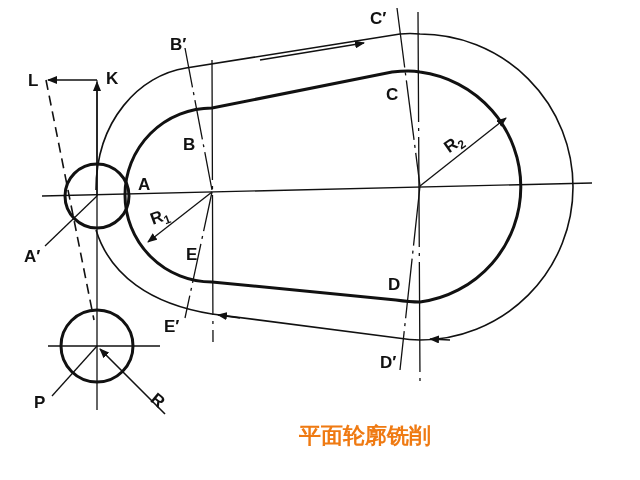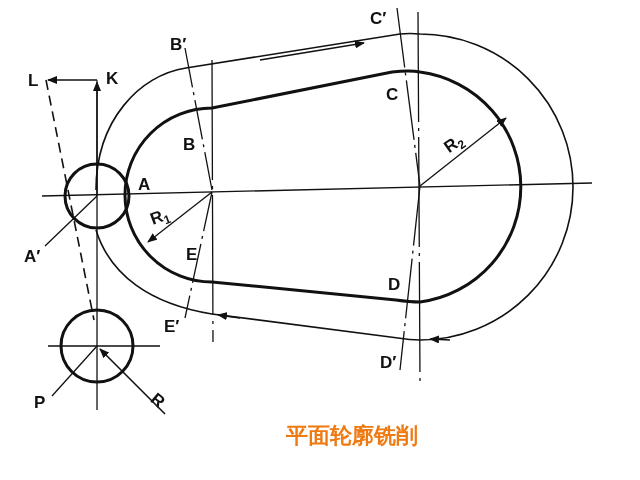--- a/index.html
+++ b/index.html
@@ -1,20 +1,20 @@
 <!DOCTYPE html>
 <html><head>
 <meta charset="utf-8">
 <style>
   html,body{margin:0;padding:0;background:#ffffff;}
   body{width:640px;height:480px;position:relative;overflow:hidden;font-family:"DejaVu Sans",sans-serif;}
   svg{position:absolute;left:0;top:0;}
   .lbl{font-family:"Liberation Sans","DejaVu Sans",sans-serif;font-weight:bold;font-size:17px;fill:#111;}
   .title{position:absolute;left:0;width:640px;top:421px;text-align:center;font-family:"DejaVu Sans",sans-serif;font-weight:bold;font-size:22px;color:#ef7a12;}
-  .title span{position:relative;left:24px;margin-left:16px;}
+  .title span{position:relative;left:37px;margin-left:16px;}
 </style>
 </head>
 <body>
 
 <svg width="640" height="480" viewBox="0 0 640 480">
   <defs>
     <marker id="arr" markerWidth="10" markerHeight="8" refX="9" refY="4" orient="auto" markerUnits="userSpaceOnUse">
       <path d="M0,0 L10,4 L0,8 Z" fill="#111"></path>
     </marker>
   </defs>

